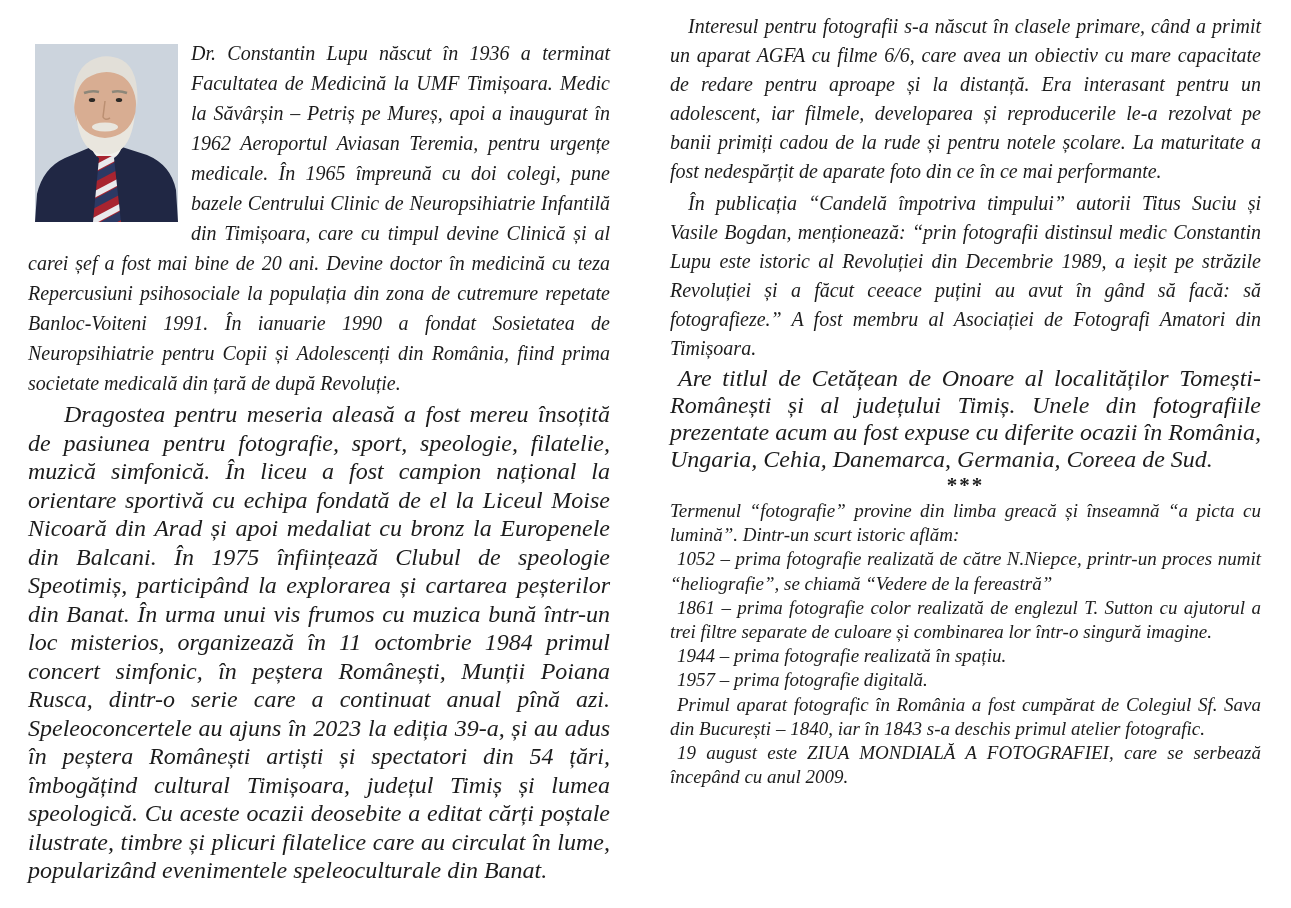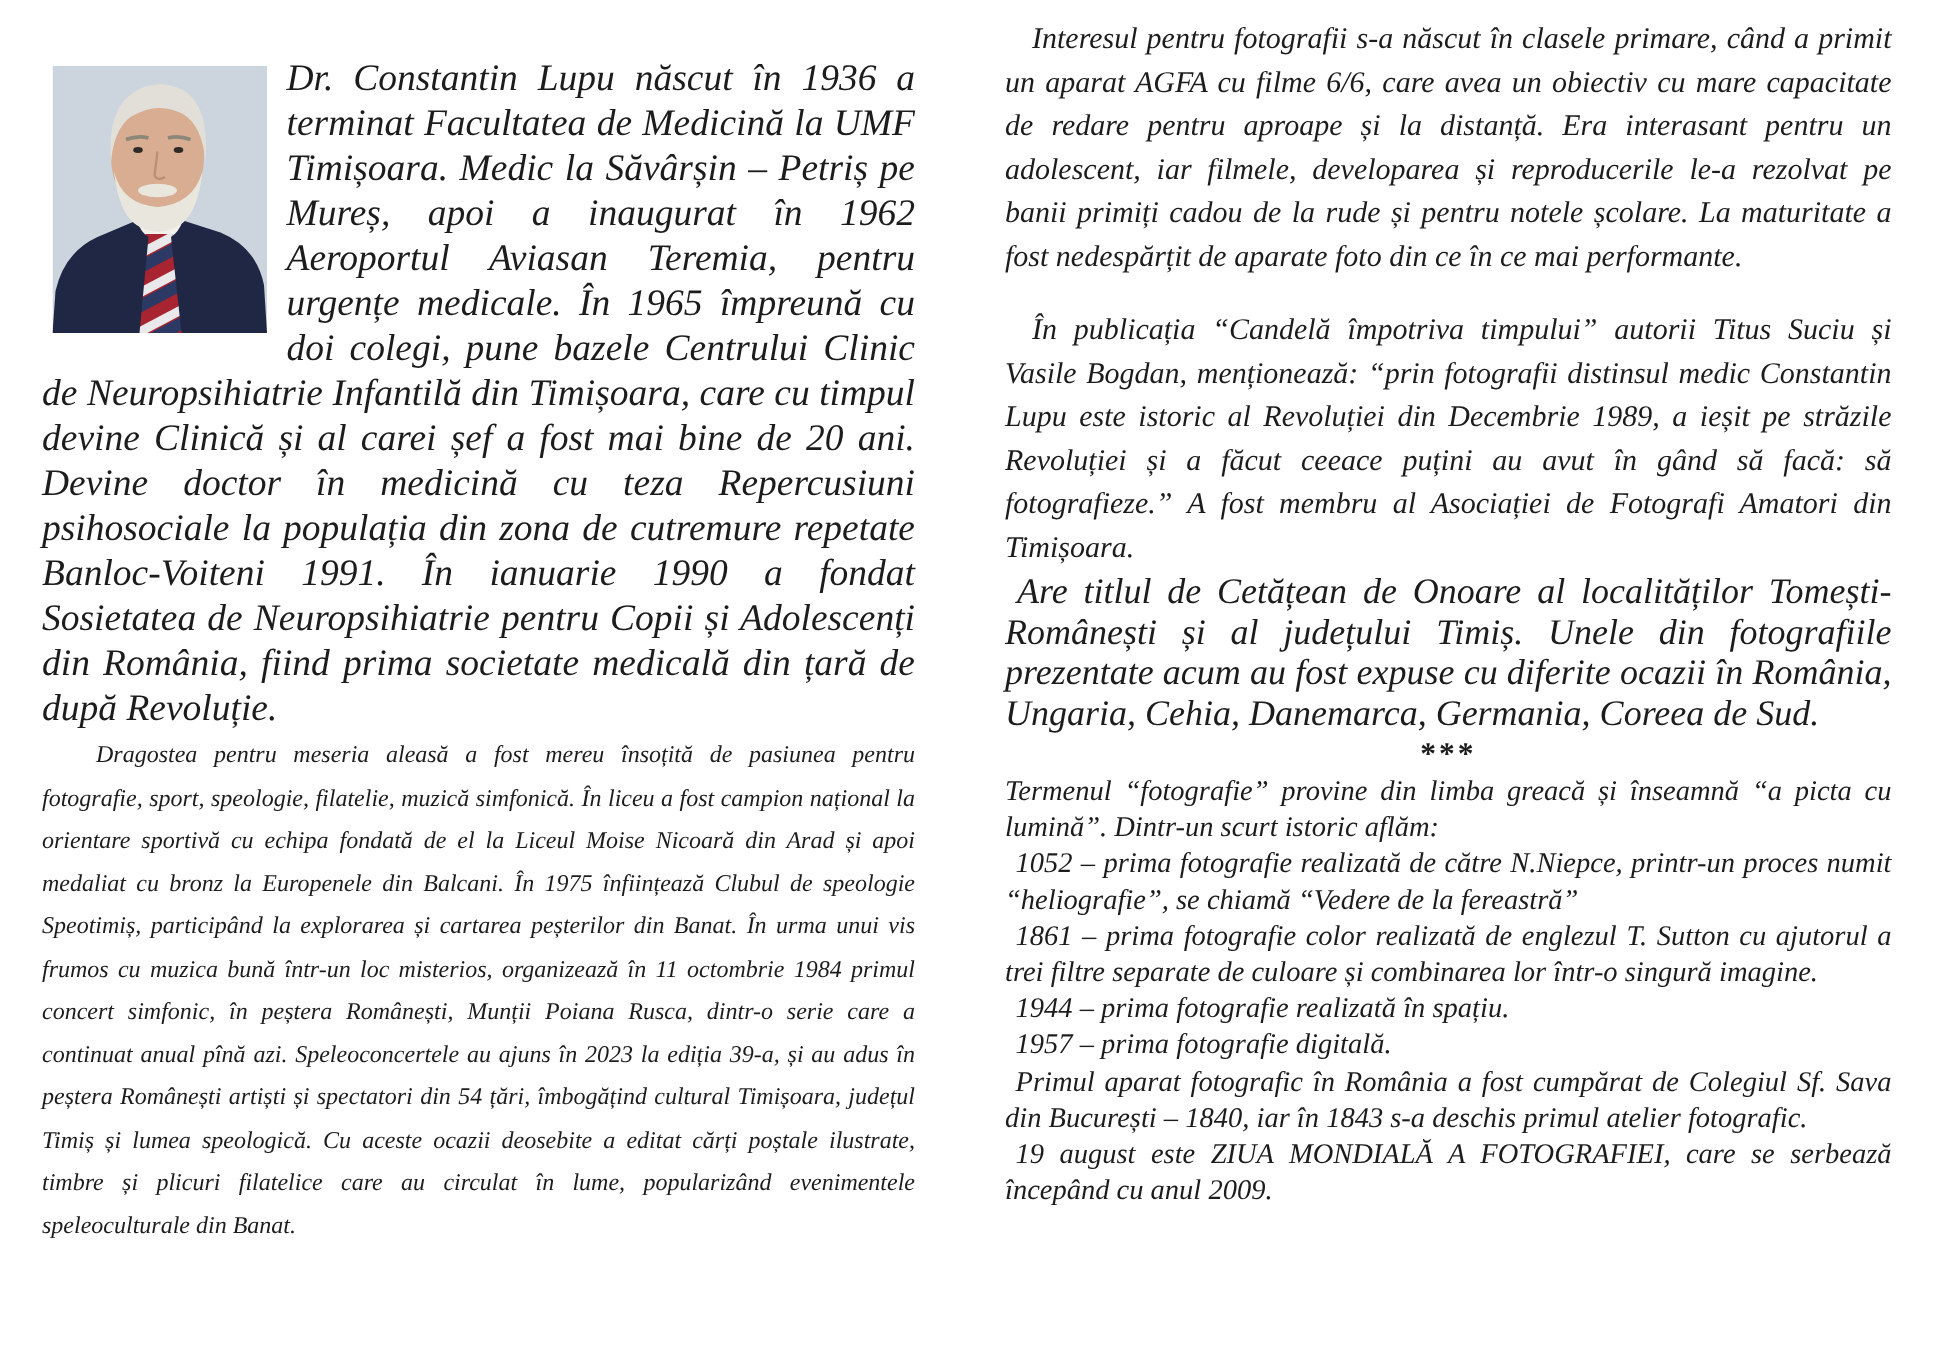--- a/index.html
+++ b/index.html
@@ -34,39 +34,39 @@
     padding-top: 12px;
   }
   p { margin: 0; font-style: italic; }
   .portrait {
     float: left;
     width: 143px;
     height: 178px;
     margin: 6px 13px 0 7px;
   }
   .p-bio1 {
-    font-size: 25px;
+    font-size: 20px;
     line-height: 30px;
     text-align: justify;
   }
   .p-bio2 {
-    font-size: 16px;
+    font-size: 24px;
     line-height: 28.5px;
     text-align: justify;
     text-indent: 36px;
     margin-top: 2px;
   }
   .p-main {
     font-size: 20px;
     line-height: 29px;
     text-align: justify;
     text-indent: 18px;
   }
   .p-main2 {
-    margin-top: 20px;
+    margin-top: 3px;
   }
   .p-honors {
     font-size: 24px;
     line-height: 27px;
     text-align: justify;
     text-indent: 8px;
     margin-top: 2px;
   }
   .separator {
     text-align: center;

